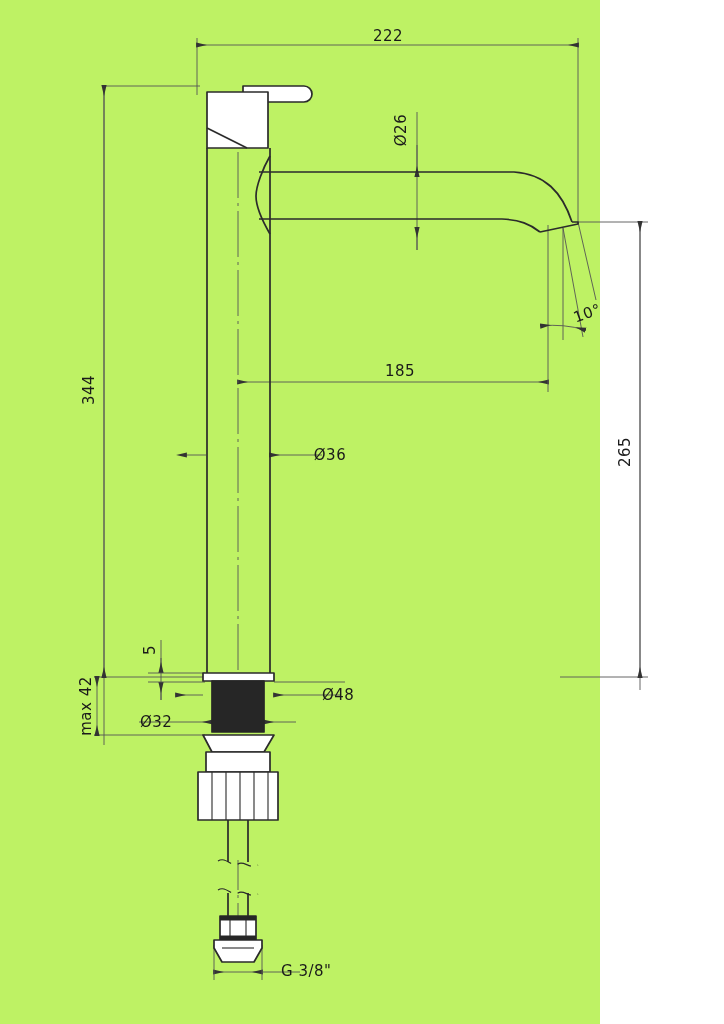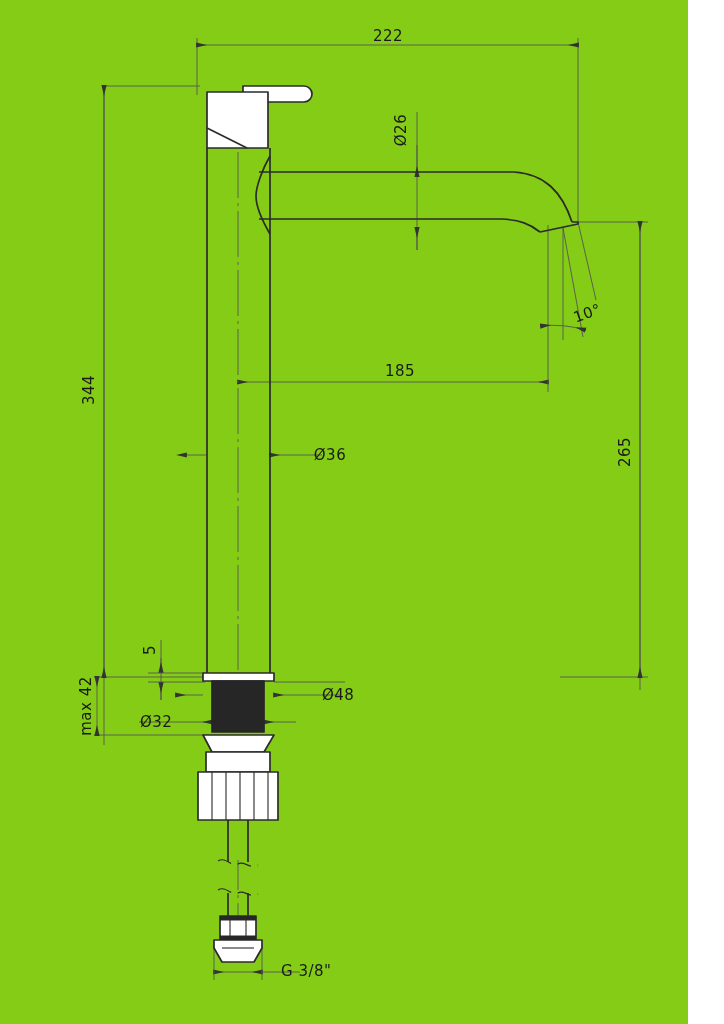--- a/index.html
+++ b/index.html
@@ -8,23 +8,23 @@
     background: #ffffff;
   }
   body {
     width: 724px;
     height: 1024px;
     font-family: "DejaVu Sans", sans-serif;
     overflow: hidden;
   }
   #drawing-root {
     position: relative;
-    width: 688px;
+    width: 600px;
     height: 1024px;
-    background: #84cc16;
+    background: #bef264;
   }
   svg#tech-drawing {
     display: block;
     width: 724px;
     height: 1024px;
   }
   .dim-text {
     font-family: "DejaVu Sans", sans-serif;
     font-size: 15px;
     fill: #1a1a1a;

